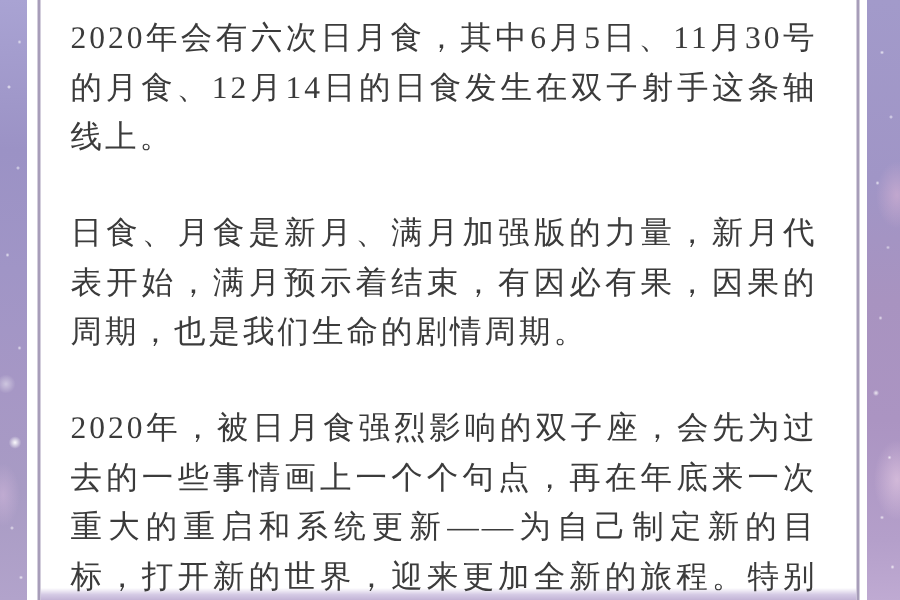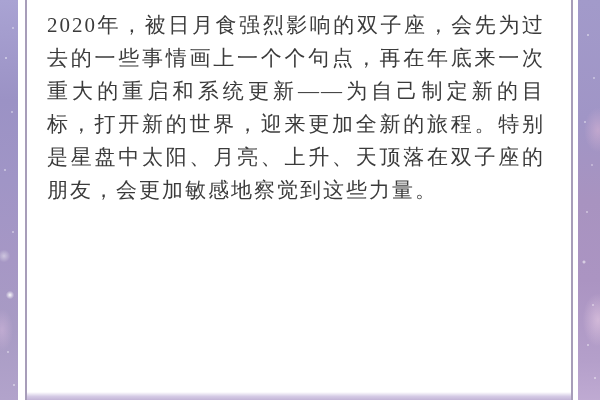--- a/index.html
+++ b/index.html
@@ -77,15 +77,17 @@
 </head>
 <body>
 
 <div class="screen">
   <div class="starfield left"></div>
   <div class="starfield right"></div>
   <div class="vline left"></div>
   <div class="vline right"></div>
   <div class="bottom-band"></div>
   <div class="content">
+    <p class="para">2020年会有六次日月食，其中6月5日、11月30号的月食、12月14日的日食发生在双子射手这条轴线上。</p>
+    <p class="para">日食、月食是新月、满月加强版的力量，新月代表开始，满月预示着结束，有因必有果，因果的周期，也是我们生命的剧情周期。</p>
     <p class="para">2020年，被日月食强烈影响的双子座，会先为过去的一些事情画上一个个句点，再在年底来一次重大的重启和系统更新——为自己制定新的目标，打开新的世界，迎来更加全新的旅程。特别是星盘中太阳、月亮、上升、天顶落在双子座的朋友，会更加敏感地察觉到这些力量。</p>
   </div>
 </div>
 
 </body></html>

